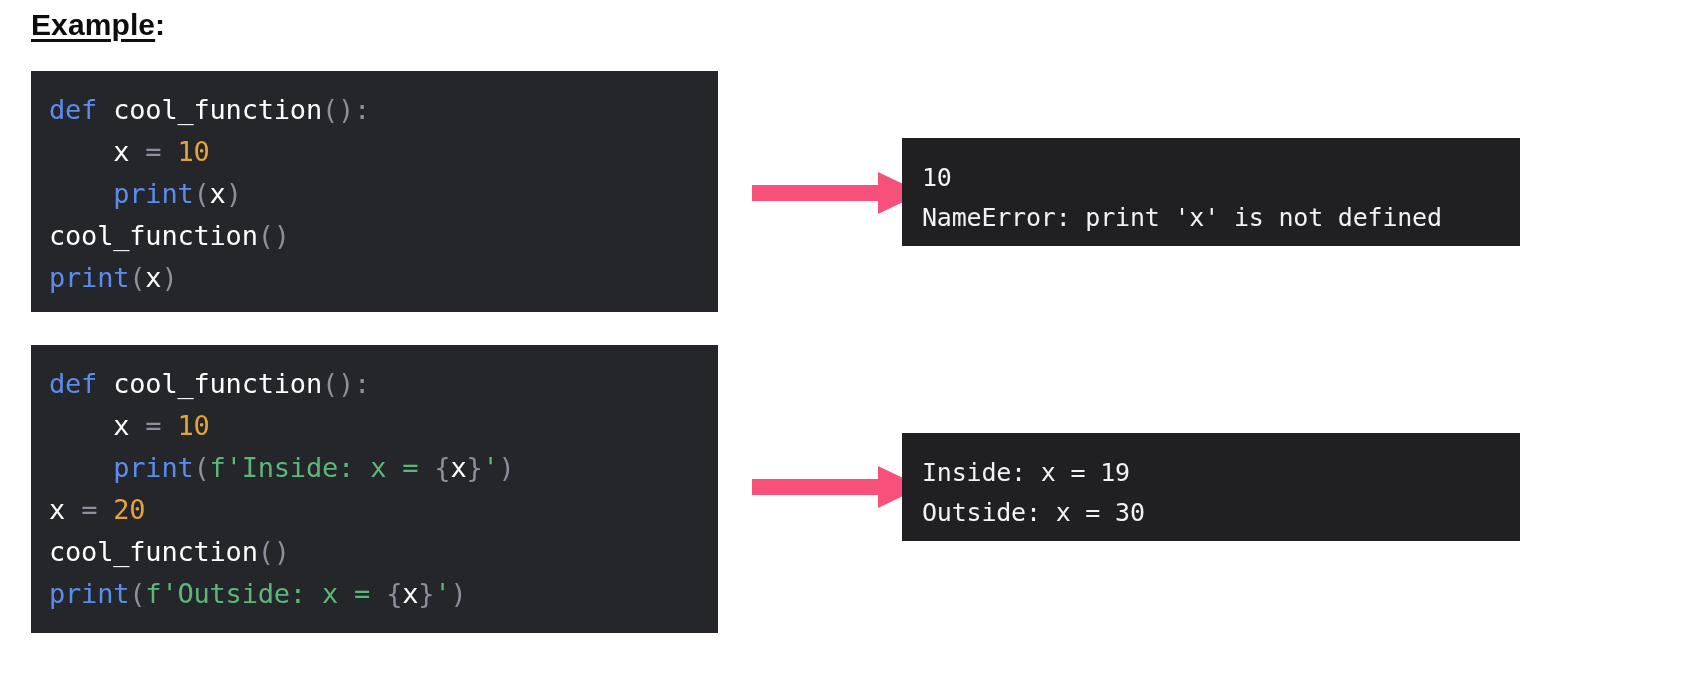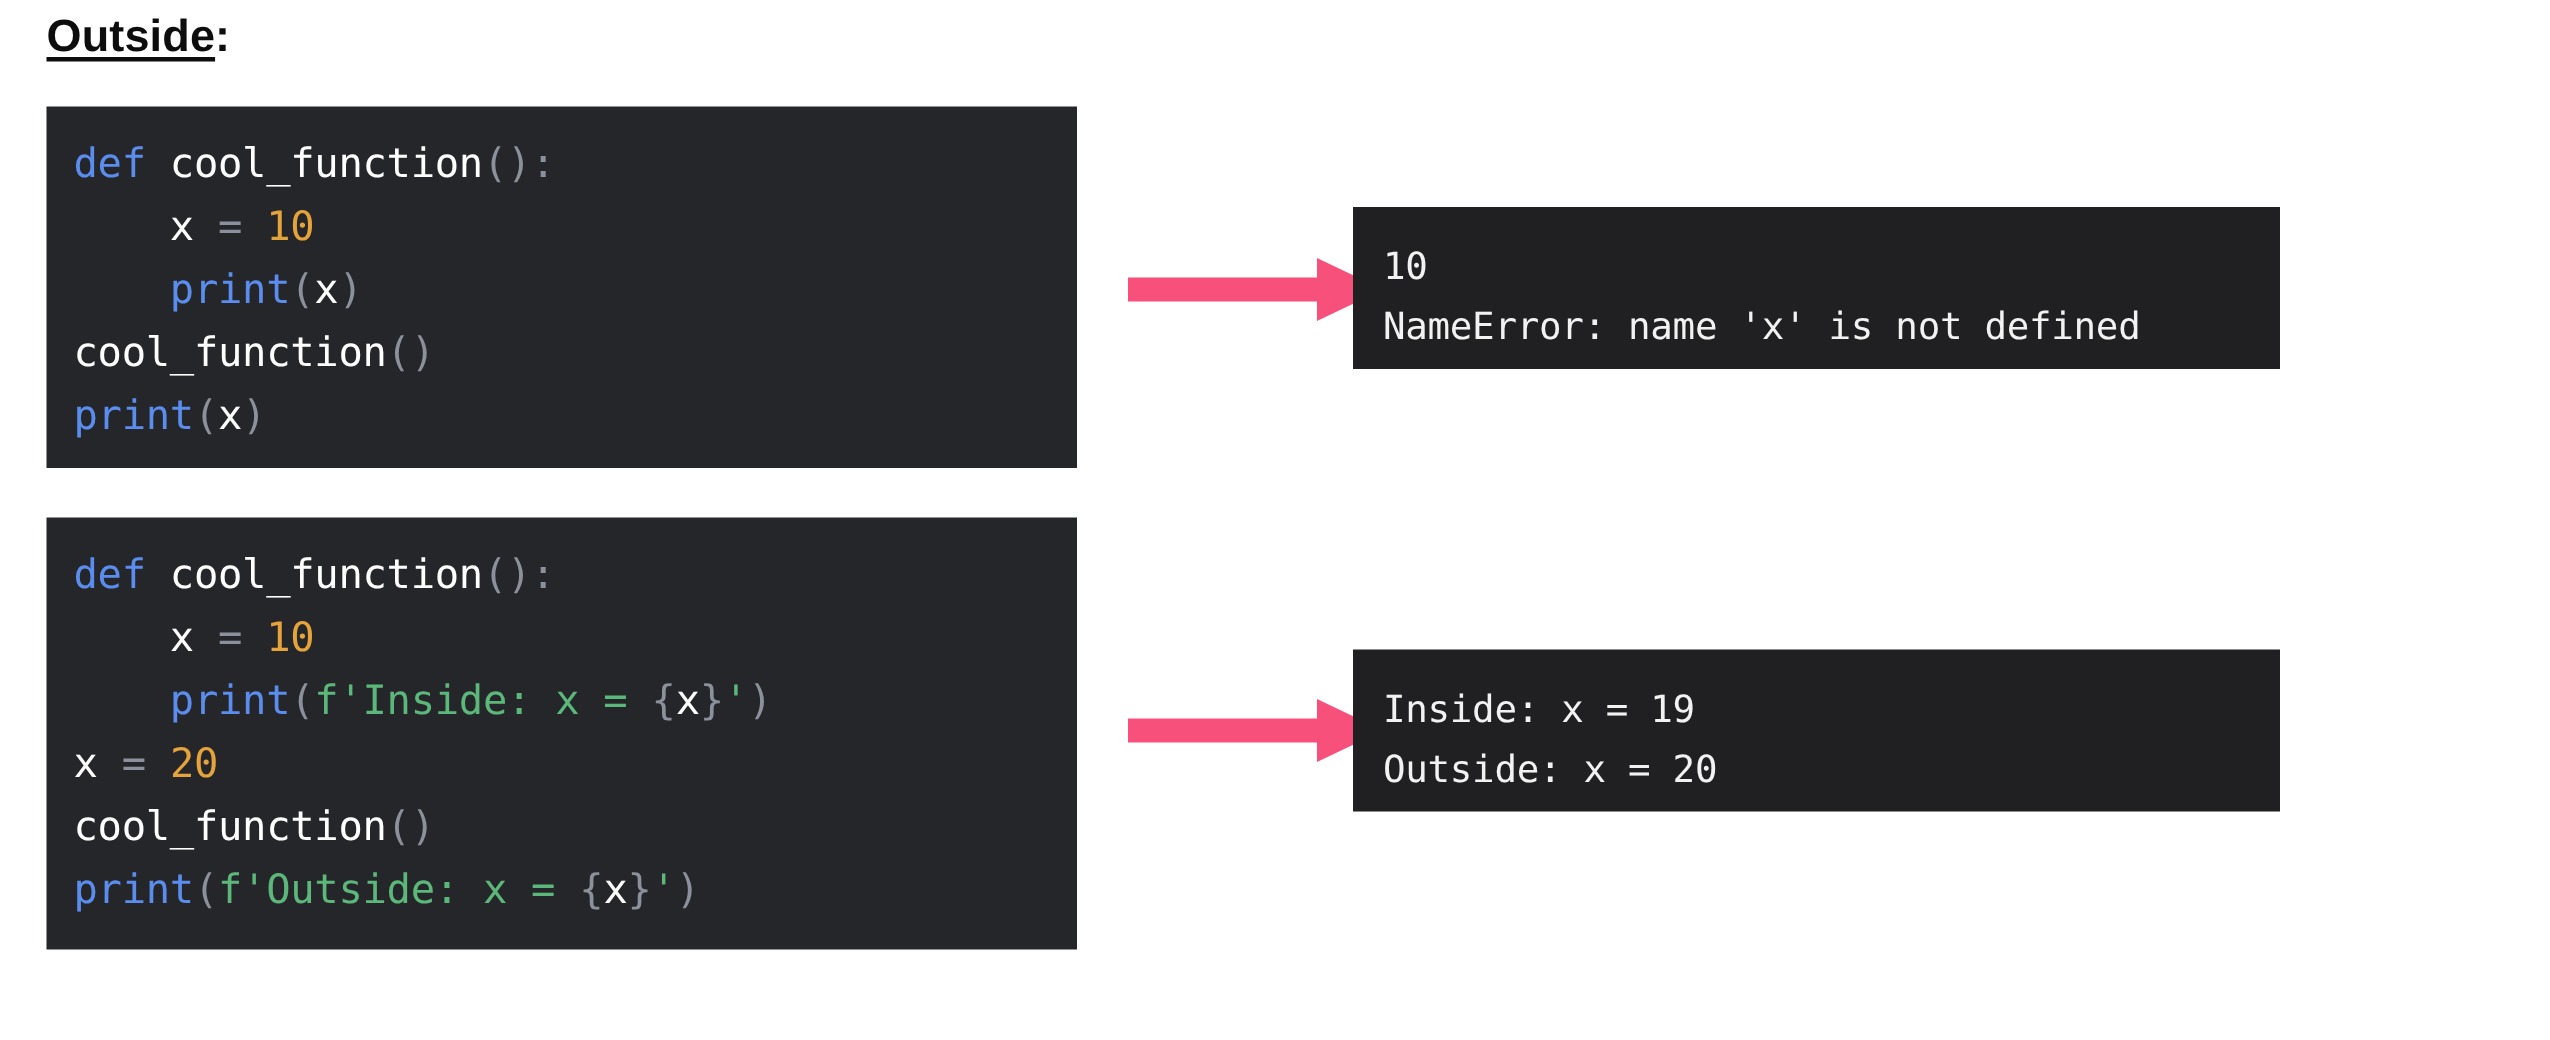--- a/index.html
+++ b/index.html
@@ -100,29 +100,29 @@
     left: 902px;
     top: 433px;
     width: 618px;
     height: 108px;
   }
   .out-line { display: block; height: 40px; }
 </style>
 </head>
 <body style="background: rgb(255, 255, 255);">
 
-<div id="heading" style="color: rgb(13, 13, 13);"><span class="uline">Outside</span><span>:</span></div>
+<div id="heading" style="color: rgb(13, 13, 13);"><span class="uline">Example</span><span>:</span></div>
 
 <div class="code-block" id="code-block-1" style="background: rgb(37, 38, 41);"><span class="code-line"><span class="tk-kw" style="color: rgb(91, 141, 239);">def</span><span class="tk-plain"> </span><span class="tk-fn" style="color: rgb(255, 255, 255);">cool_function</span><span class="tk-punc" style="color: rgb(138, 145, 156);">():</span></span><span class="code-line"><span class="tk-plain">    </span><span class="tk-name" style="color: rgb(255, 255, 255);">x</span><span class="tk-plain"> </span><span class="tk-op" style="color: rgb(138, 145, 156);">=</span><span class="tk-plain"> </span><span class="tk-num" style="color: rgb(229, 163, 60);">10</span></span><span class="code-line"><span class="tk-plain">    </span><span class="tk-builtin" style="color: rgb(91, 141, 239);">print</span><span class="tk-punc" style="color: rgb(138, 145, 156);">(</span><span class="tk-name" style="color: rgb(255, 255, 255);">x</span><span class="tk-punc" style="color: rgb(138, 145, 156);">)</span></span><span class="code-line"><span class="tk-fn" style="color: rgb(255, 255, 255);">cool_function</span><span class="tk-punc" style="color: rgb(138, 145, 156);">()</span></span><span class="code-line"><span class="tk-builtin" style="color: rgb(91, 141, 239);">print</span><span class="tk-punc" style="color: rgb(138, 145, 156);">(</span><span class="tk-name" style="color: rgb(255, 255, 255);">x</span><span class="tk-punc" style="color: rgb(138, 145, 156);">)</span></span></div>
 
 <svg class="arrow" id="arrow-1" width="170" height="42" viewBox="0 0 170 42">
   <path d="M0 13 L126 13 L126 0 L170 21 L126 42 L126 29 L0 29 Z" fill="#f7507b"></path>
 </svg>
 
-<div class="output-box" id="output-box-1" style="background: rgb(32, 32, 35); color: rgb(242, 242, 242);"><span class="out-line">10</span><span class="out-line">NameError: name 'x' is not defined</span></div>
+<div class="output-box" id="output-box-1" style="background: rgb(32, 32, 35); color: rgb(242, 242, 242);"><span class="out-line">10</span><span class="out-line">NameError: print 'x' is not defined</span></div>
 
 <div class="code-block" id="code-block-2" style="background: rgb(37, 38, 41);"><span class="code-line"><span class="tk-kw" style="color: rgb(91, 141, 239);">def</span><span class="tk-plain"> </span><span class="tk-fn" style="color: rgb(255, 255, 255);">cool_function</span><span class="tk-punc" style="color: rgb(138, 145, 156);">():</span></span><span class="code-line"><span class="tk-plain">    </span><span class="tk-name" style="color: rgb(255, 255, 255);">x</span><span class="tk-plain"> </span><span class="tk-op" style="color: rgb(138, 145, 156);">=</span><span class="tk-plain"> </span><span class="tk-num" style="color: rgb(229, 163, 60);">10</span></span><span class="code-line"><span class="tk-plain">    </span><span class="tk-builtin" style="color: rgb(91, 141, 239);">print</span><span class="tk-punc" style="color: rgb(138, 145, 156);">(</span><span class="tk-str" style="color: rgb(92, 184, 122);">f'Inside: x = </span><span class="tk-punc" style="color: rgb(138, 145, 156);">{</span><span class="tk-name" style="color: rgb(255, 255, 255);">x</span><span class="tk-punc" style="color: rgb(138, 145, 156);">}</span><span class="tk-str" style="color: rgb(92, 184, 122);">'</span><span class="tk-punc" style="color: rgb(138, 145, 156);">)</span></span><span class="code-line"><span class="tk-name" style="color: rgb(255, 255, 255);">x</span><span class="tk-plain"> </span><span class="tk-op" style="color: rgb(138, 145, 156);">=</span><span class="tk-plain"> </span><span class="tk-num" style="color: rgb(229, 163, 60);">20</span></span><span class="code-line"><span class="tk-fn" style="color: rgb(255, 255, 255);">cool_function</span><span class="tk-punc" style="color: rgb(138, 145, 156);">()</span></span><span class="code-line"><span class="tk-builtin" style="color: rgb(91, 141, 239);">print</span><span class="tk-punc" style="color: rgb(138, 145, 156);">(</span><span class="tk-str" style="color: rgb(92, 184, 122);">f'Outside: x = </span><span class="tk-punc" style="color: rgb(138, 145, 156);">{</span><span class="tk-name" style="color: rgb(255, 255, 255);">x</span><span class="tk-punc" style="color: rgb(138, 145, 156);">}</span><span class="tk-str" style="color: rgb(92, 184, 122);">'</span><span class="tk-punc" style="color: rgb(138, 145, 156);">)</span></span></div>
 
 <svg class="arrow" id="arrow-2" width="170" height="42" viewBox="0 0 170 42">
   <path d="M0 13 L126 13 L126 0 L170 21 L126 42 L126 29 L0 29 Z" fill="#f7507b"></path>
 </svg>
 
-<div class="output-box" id="output-box-2" style="background: rgb(32, 32, 35); color: rgb(242, 242, 242);"><span class="out-line">Inside: x = 19</span><span class="out-line">Outside: x = 20</span></div>
+<div class="output-box" id="output-box-2" style="background: rgb(32, 32, 35); color: rgb(242, 242, 242);"><span class="out-line">Inside: x = 19</span><span class="out-line">Outside: x = 30</span></div>
 
 </body></html>

